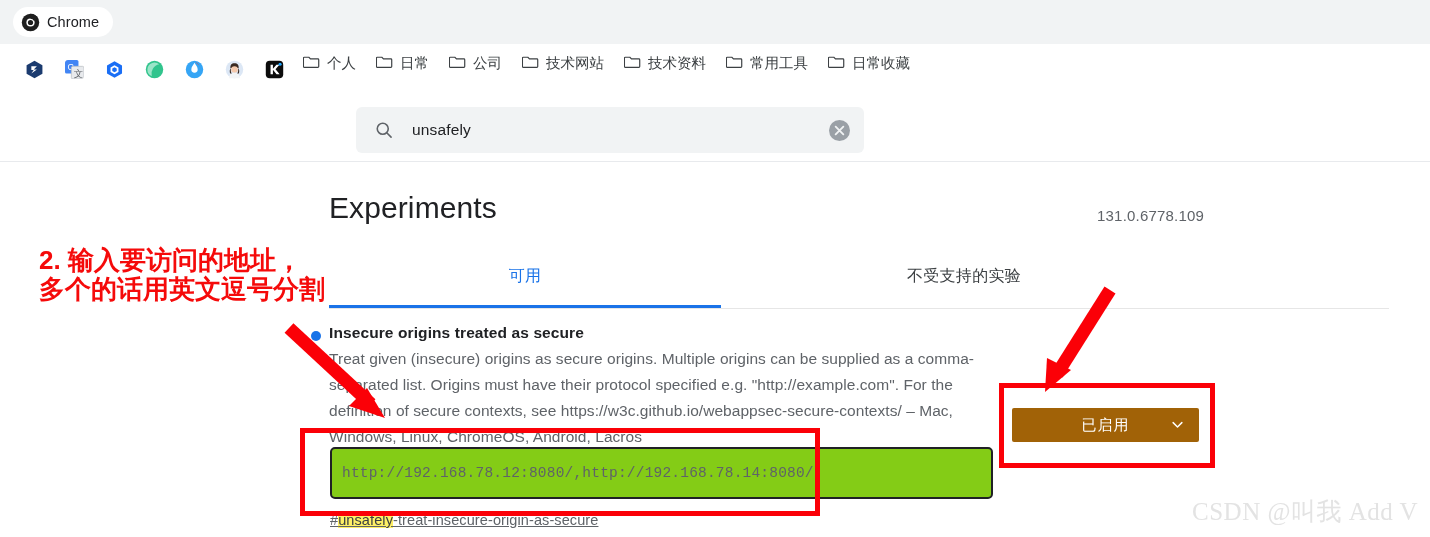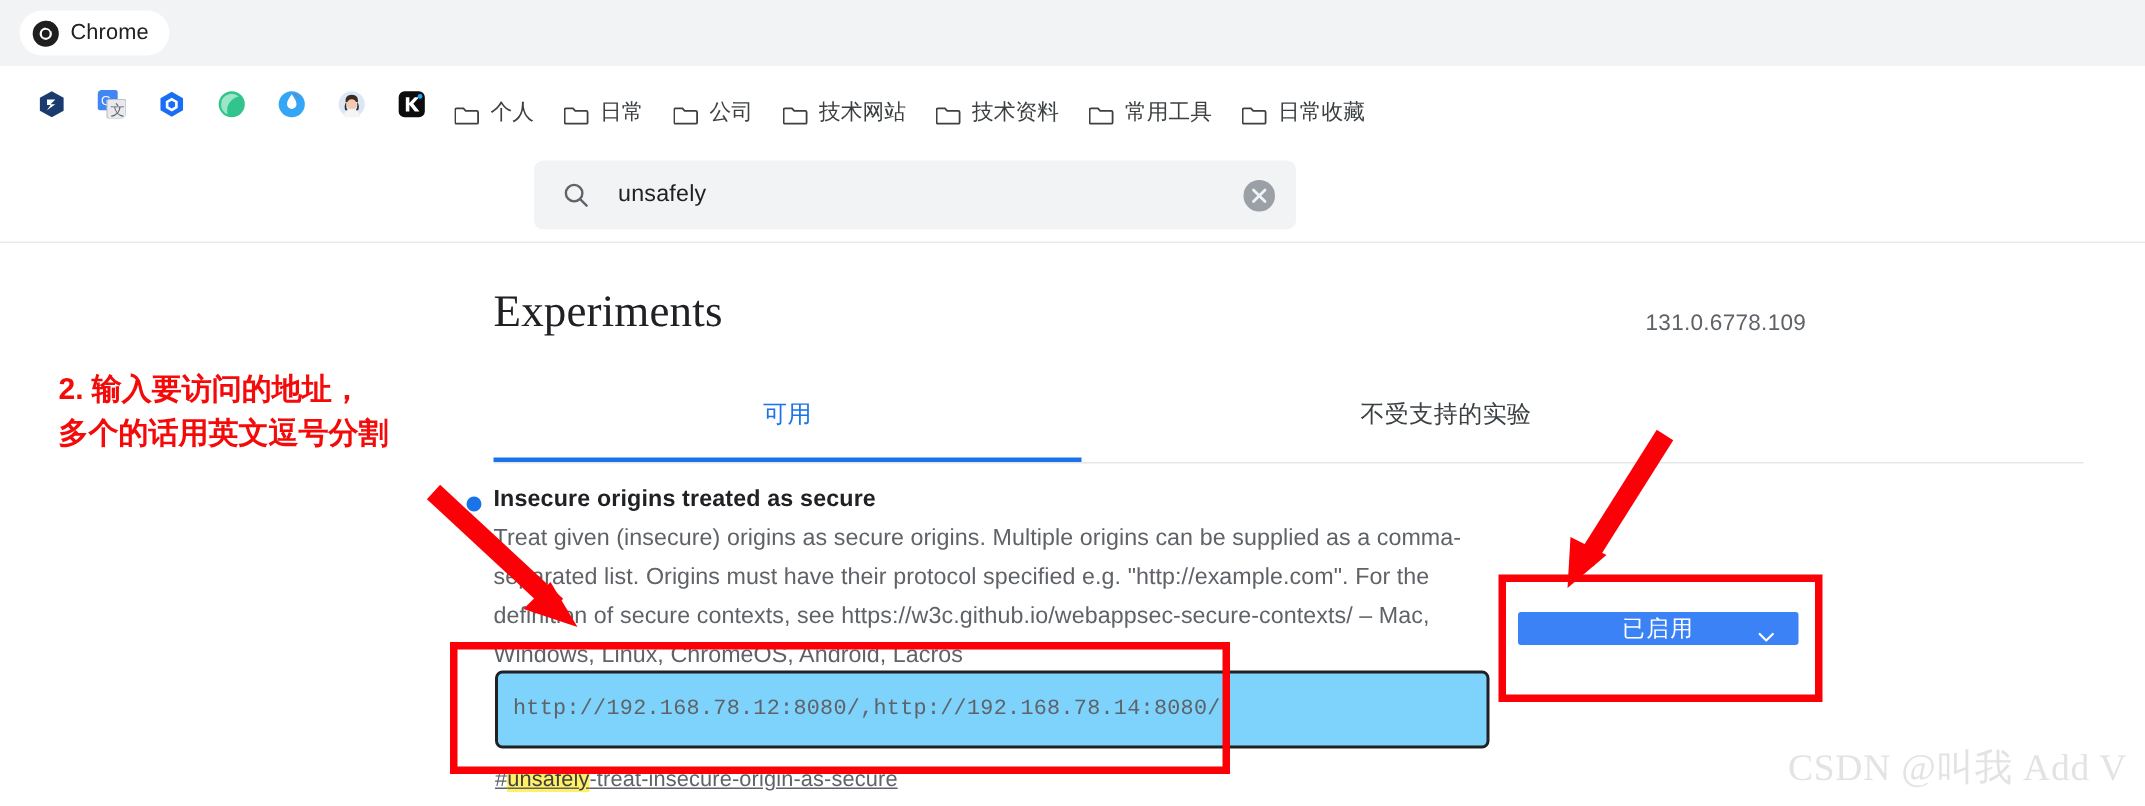--- a/index.html
+++ b/index.html
@@ -34,21 +34,21 @@
     position: absolute; left: 0; top: 44px; width: 1430px; height: 50px;
     background: #ffffff;
     display: flex; align-items: center; padding-left: 14px; gap: 0px;
   }
   .bm-icon-item {
     width: 40px; height: 30px;
     display: flex; align-items: center; justify-content: center;
     border-radius: 4px;
   }
   .bm-folder {
-    display: flex; align-items: flex-end; gap: 7px;
+    display: flex; align-items: flex-start; gap: 7px;
     height: 30px; padding: 0 9px; border-radius: 4px;
     margin-right: 2px;
   }
   .bm-folder-label { font-size: 14.5px; color: #3c4043; white-space: nowrap; }
   .folder-ico { width: 17px; height: 15px; display:block; }
 
   .fav { width: 19px; height: 19px; display:block; border-radius:3px; }
 
   
   .search-row {
@@ -80,21 +80,20 @@
     font-size: 15px; font-family: "Liberation Sans", sans-serif;
     display: flex; align-items: center; justify-content: center;
     letter-spacing: .4px;
   }
 
   
   .exp-title {
     position: absolute; left: 329px; top: 191px;
     font-size: 30px; color: #202124; font-weight: 400;
     letter-spacing: .1px;
-    font-family: Liberation Serif, serif;
   }
   .version {
     position: absolute; left: 1097px; top: 207px;
     font-size: 15px; color: #5f6368; letter-spacing: .2px;
   }
 
   .tabs {
     position: absolute; left: 329px; top: 262px; width: 1060px; height: 47px;
     border-bottom: 1px solid #e6e6e6;
   }
@@ -122,58 +121,58 @@
   .flag-desc {
     margin-left: 18px; margin-top: 4px;
     font-size: 15.5px; color: #5f6368;
     line-height: 26px; letter-spacing: .05px;
     width: 682px;
   }
 
   .flag-input {
     position: absolute; left: 330px; top: 447px;
     width: 663px; height: 52px;
-    background: #7dd3fc;
+    background: #84cc16;
     border: 2px solid #202124; border-radius: 5px;
     display: flex; align-items: center; padding-left: 10px;
   }
   .flag-input-value {
     font-family: "Liberation Mono", monospace;
     font-size: 14.5px; color: #5f6368; letter-spacing: .2px;
   }
 
   .flag-link {
     position: absolute; left: 330px; top: 512px;
     font-size: 14.5px; color: #5f6368;
     text-decoration: underline; letter-spacing: .1px;
     white-space: nowrap;
   }
   .hl { background: #fff066; color: #3c4043; }
 
   .select-wrap {
     position: absolute; left: 1012px; top: 408px;
-    width: 187px; height: 22px;
-    background: #3b82f6; border-radius: 2px;
+    width: 187px; height: 34px;
+    background: #a16207; border-radius: 2px;
     display: flex; align-items: center; justify-content: center;
   }
   .select-label {
     font-size: 15px; color: #ffffff; letter-spacing: 1px;
   }
   .select-chevron {
     position: absolute; right: 14px; top: 9px;
     width: 15px; height: 15px;
   }
 
   
   .ann-text {
     position: absolute; color: #f50a0a; font-weight: bold;
     font-family: "Liberation Sans", sans-serif;
     white-space: pre; line-height: 29px;
   }
-  #ann-step2 { left: 39px; top: 246px; font-size: 20px; }
+  #ann-step2 { left: 39px; top: 246px; font-size: 26px; }
   #ann-step1 { left: 1117px; top: 268px; font-size: 21px; letter-spacing: .5px; }
 
   .ann-rect {
     position: absolute; border: 5px solid #fb0007; background: transparent;
   }
   #rect-input { left: 300px; top: 428px; width: 520px; height: 88px; }
   #rect-select { left: 999px; top: 383px; width: 216px; height: 85px; }
 
   .ann-arrow { position: absolute; overflow: visible; }
 

